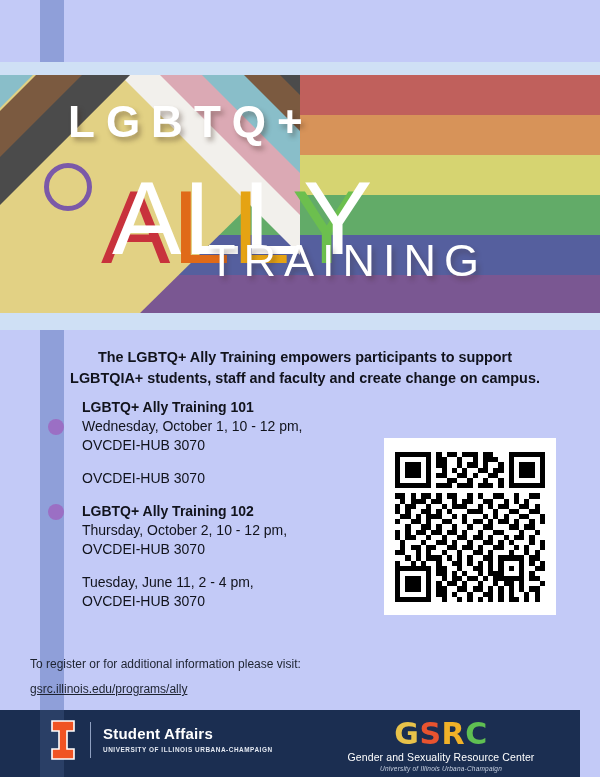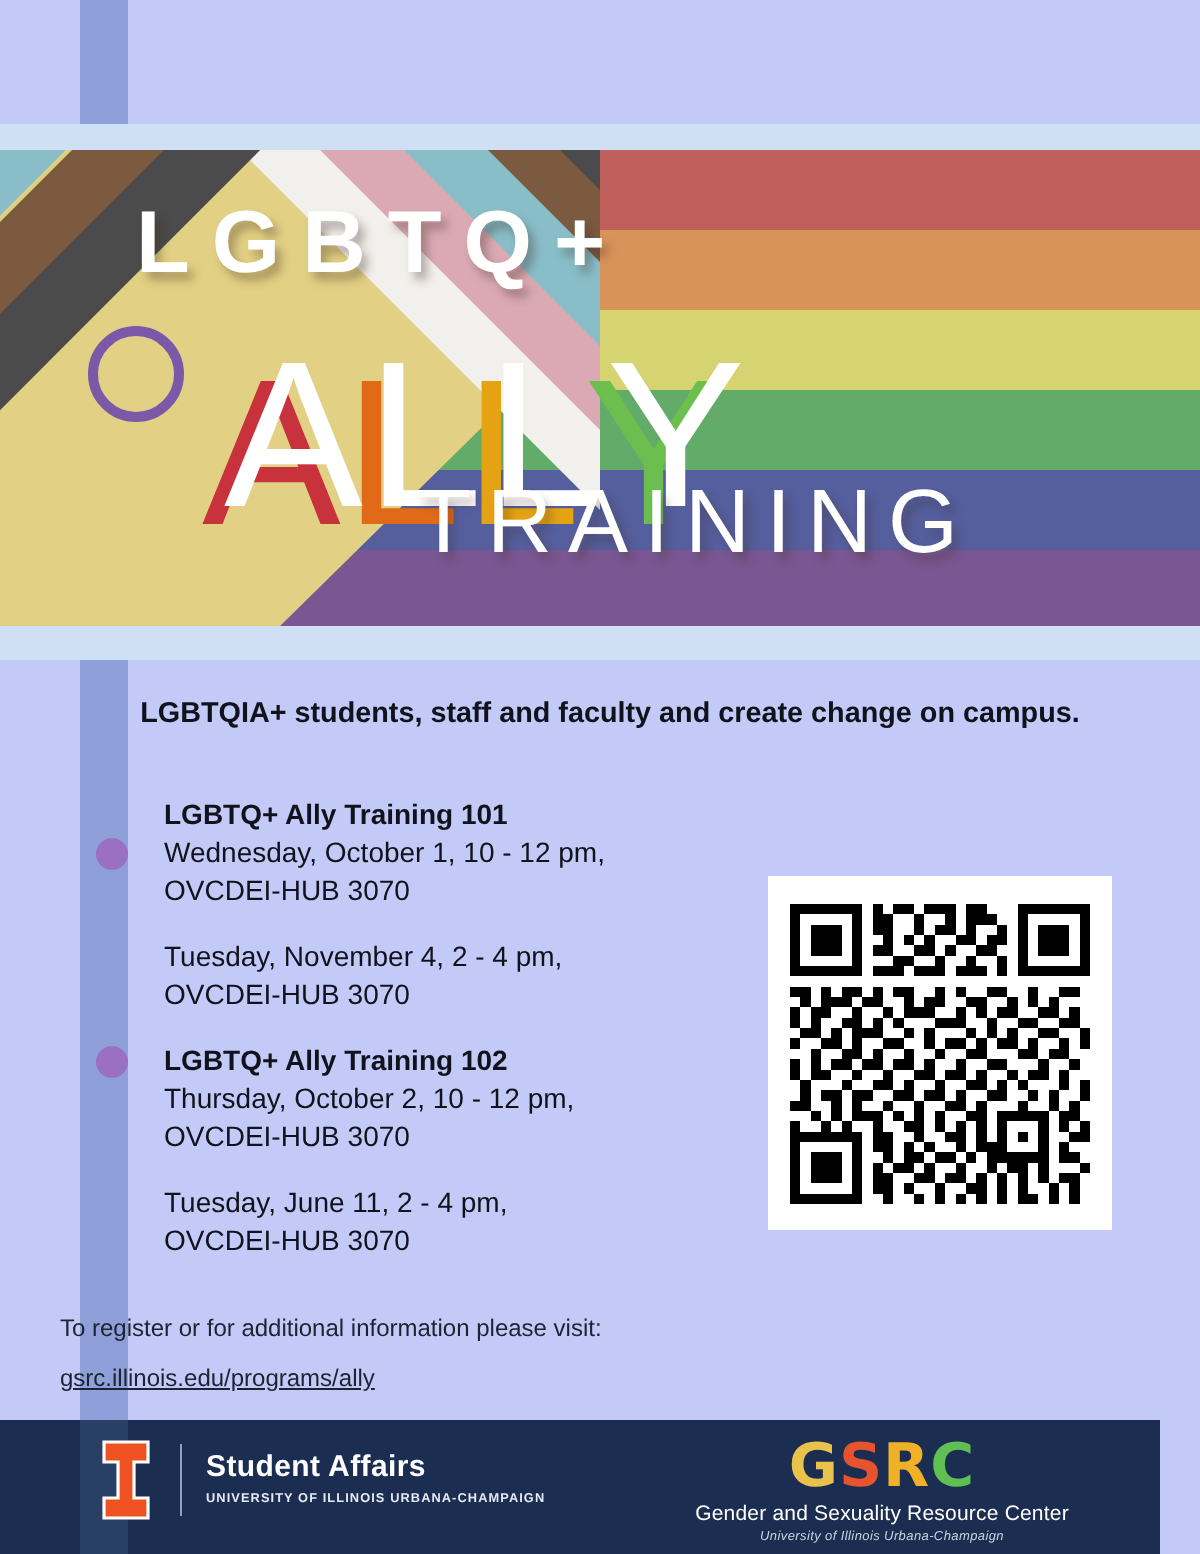--- a/index.html
+++ b/index.html
@@ -139,33 +139,33 @@
           <span class="a" data-ch="A">A</span><span class="l1" data-ch="L">L</span><span class="l2" data-ch="L">L</span><span class="y" data-ch="Y">Y</span>
         </div>
       </div>
       <div class="training">TRAINING</div>
     </div>
   </div>
 
   <div class="hband-bot"></div>
 
   <div class="intro">
+    <div>The LGBTQ+ Ally Training empowers participants to support</div>
     <div>LGBTQIA+ students, staff and faculty and create change on campus.</div>
   </div>
 
   <div class="sched">
 
     <div class="grp">
       <div class="bullet b1"></div>
       <div class="grp-body">
         <div class="ghead">LGBTQ+ Ally Training 101</div>
         <div class="gline">Wednesday, October 1, 10 - 12 pm,</div>
         <div class="gline">OVCDEI-HUB 3070</div>
         <div class="spacer"></div>
-        <div class="gline">Tuesday, November 4, 2 - 4 pm,</div>
         <div class="gline">OVCDEI-HUB 3070</div>
       </div>
     </div>
 
     <div class="grp" style="margin-top:14px;">
       <div class="bullet b2"></div>
       <div class="grp-body">
         <div class="ghead">LGBTQ+ Ally Training 102</div>
         <div class="gline">Thursday, October 2, 10 - 12 pm,</div>
         <div class="gline">OVCDEI-HUB 3070</div>

